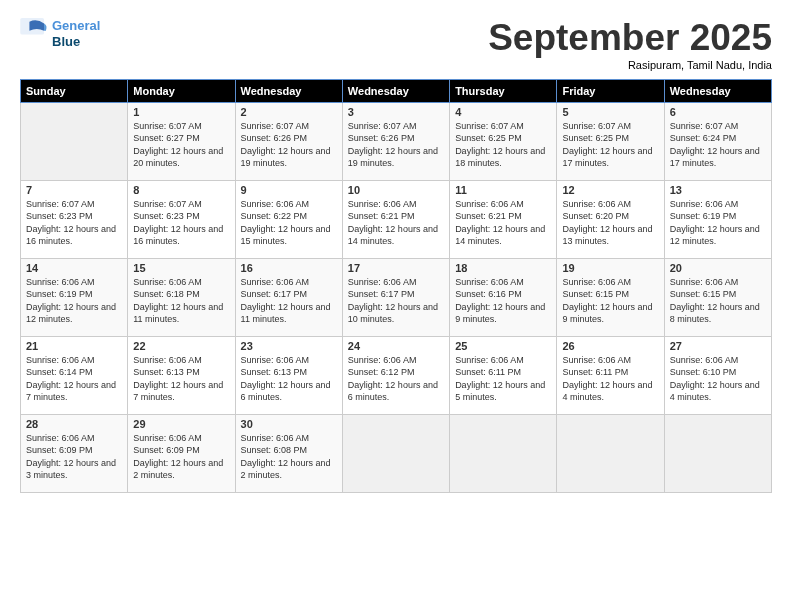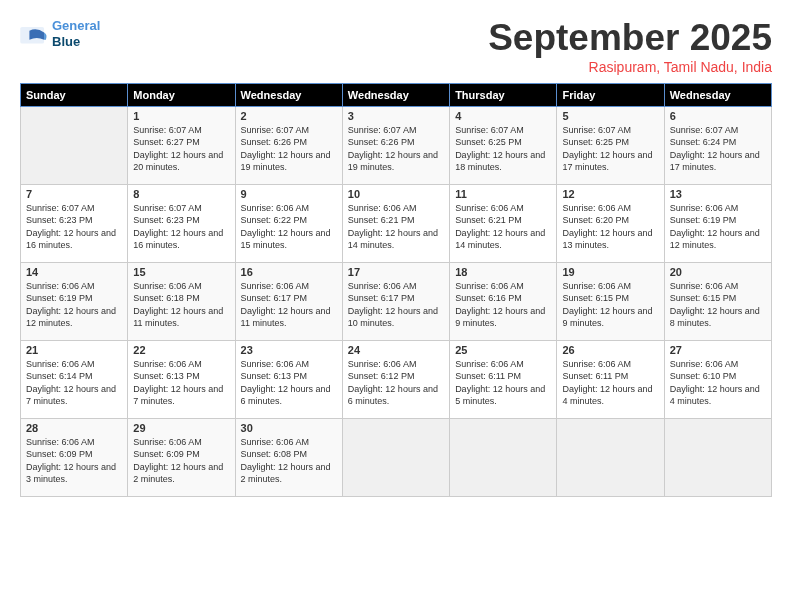--- a/index.html
+++ b/index.html
@@ -16,21 +16,21 @@
       padding: 18px 20px 10px 20px;
     }
     .header-row {
       display: flex;
       justify-content: space-between;
       align-items: flex-start;
       margin-bottom: 8px;
     }
     .logo {
       display: flex;
-      align-items: flex-end;
+      align-items: flex-start;
       gap: 4px;
     }
     .logo-text {
       font-size: 13px;
       font-weight: bold;
       color: #333;
       line-height: 1.2;
     }
     .logo-text span {
       color: #4a90d9;
@@ -42,22 +42,22 @@
     .title-block {
       text-align: right;
     }
     .month-title {
       font-size: 37px;
       font-weight: bold;
       color: #333;
       line-height: 1.1;
     }
     .location {
-      font-size: 14px;
-      color: #ef4444;
+      font-size: 11px;
+      color: #000000;
     }
     table {
       width: 100%;
       border-collapse: collapse;
       table-layout: fixed;
     }
     thead tr th {
       background-color: #000000;
       color: #fff;
       font-size: 11px;

